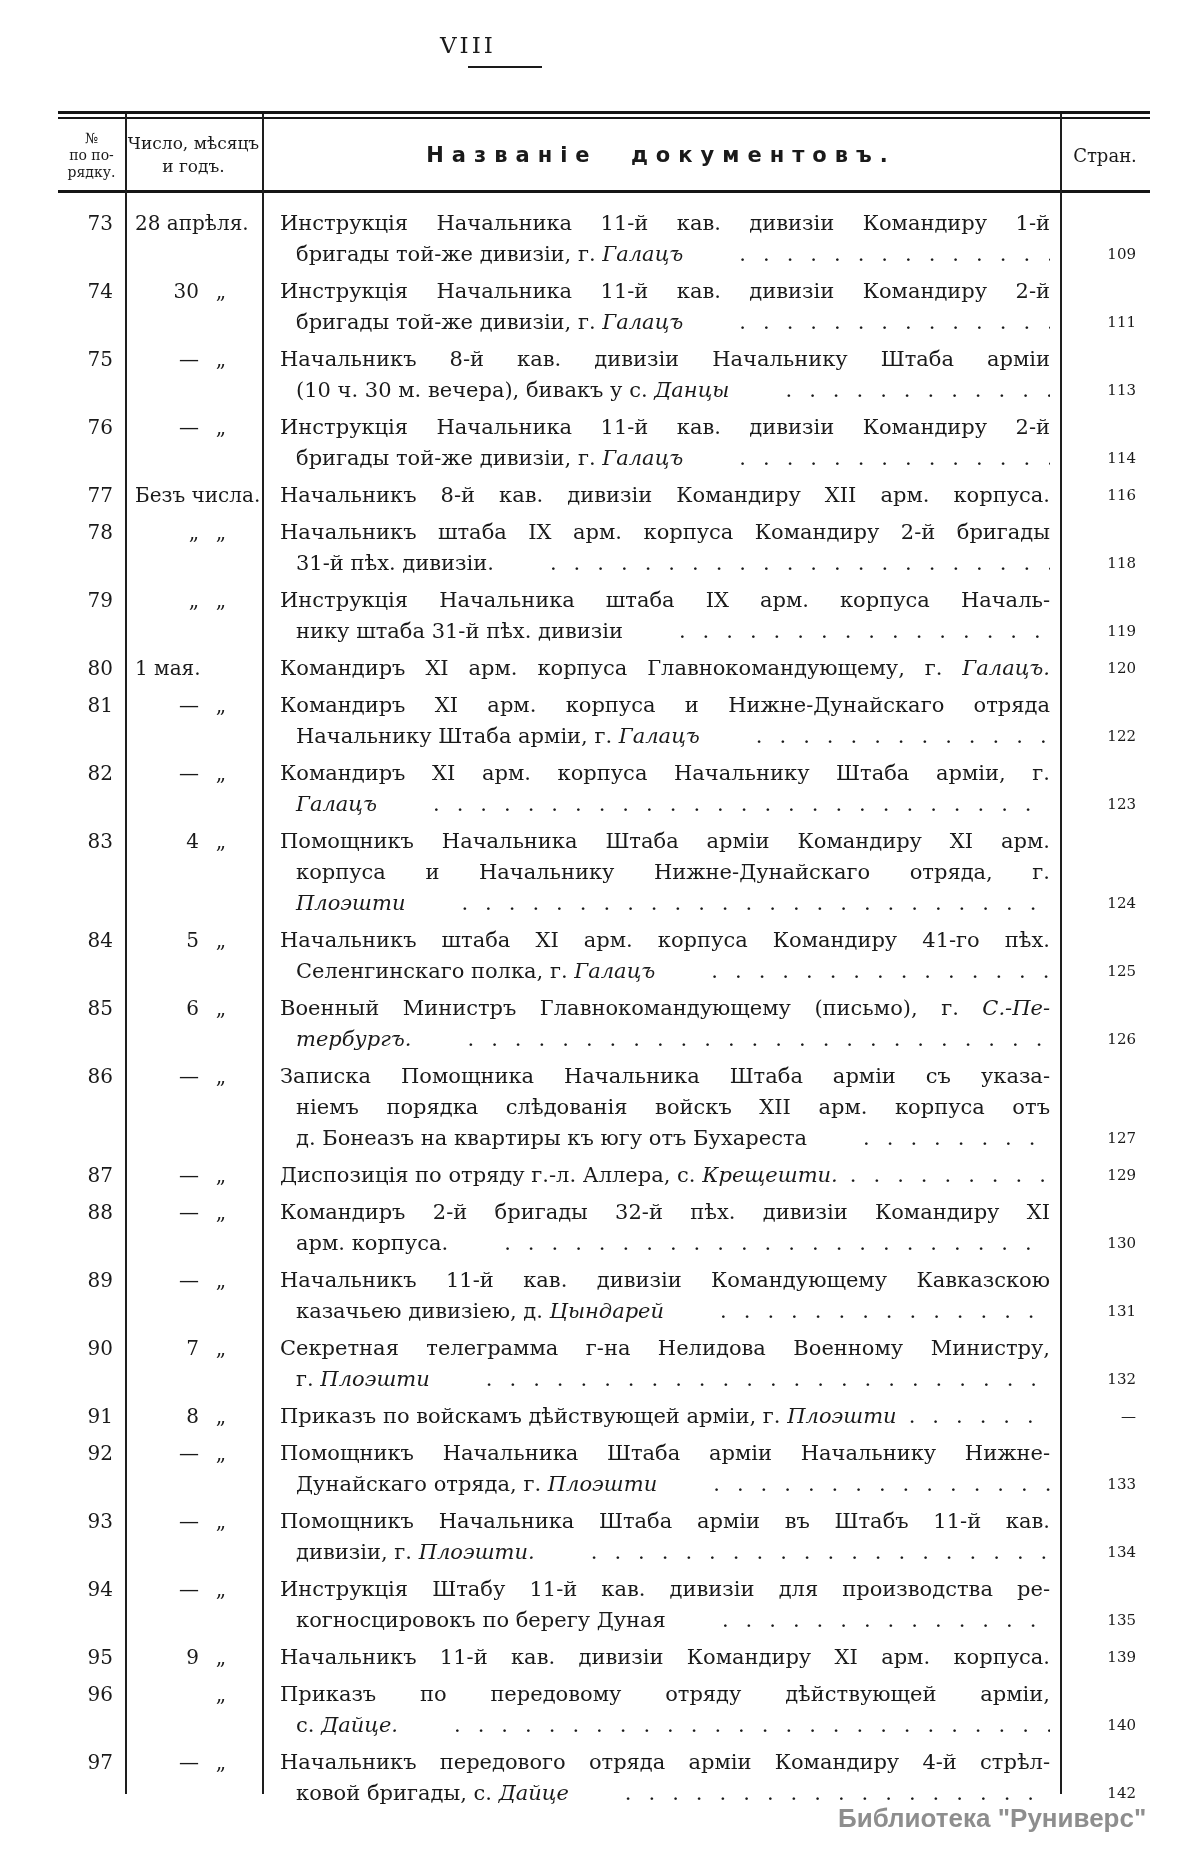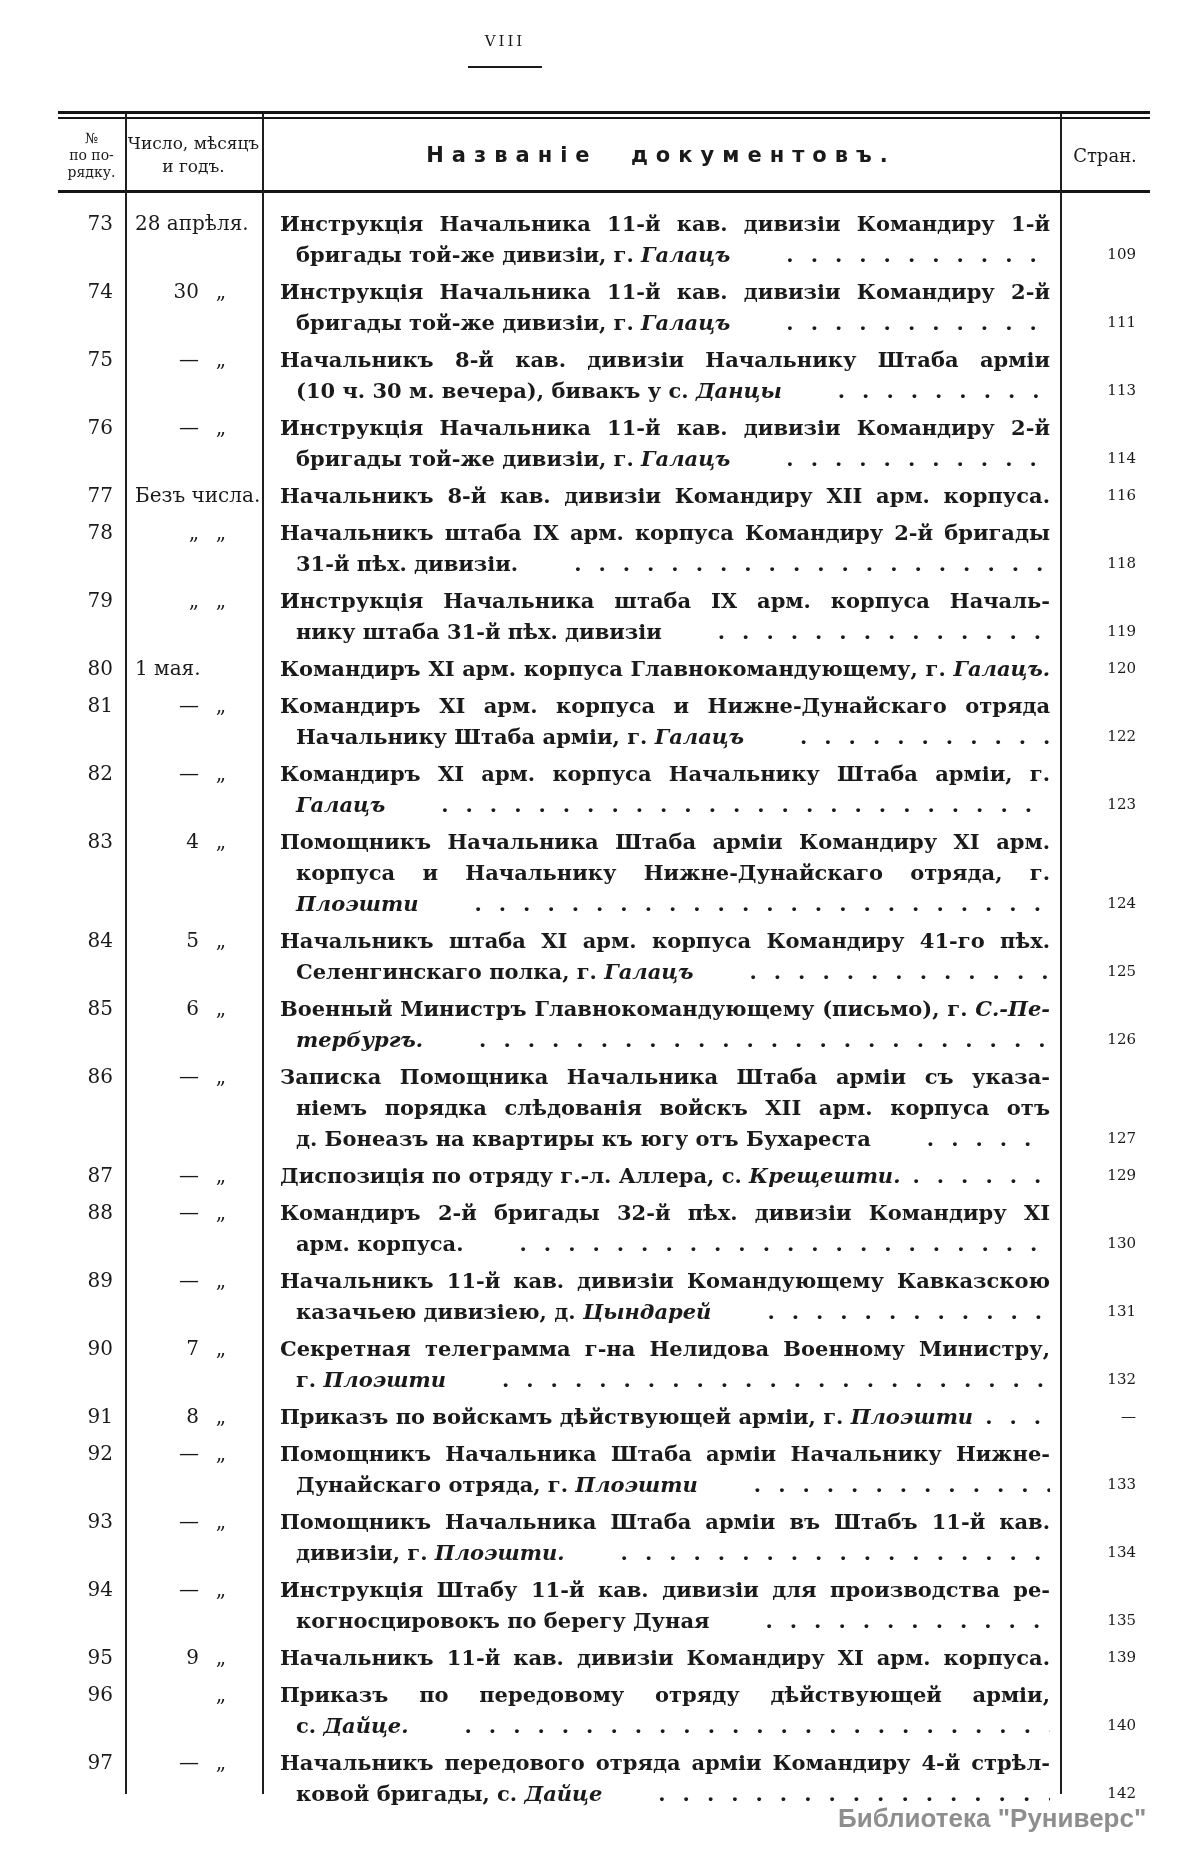--- a/index.html
+++ b/index.html
@@ -1,21 +1,21 @@
 <!DOCTYPE html>
 <html><head>
 <meta charset="utf-8">
 <style>
   html,body{margin:0;padding:0;background:#ffffff;}
   .page{position:relative;width:1200px;height:1875px;background:#ffffff;
         font-family:"DejaVu Serif",serif;color:#1a1a1a;overflow:hidden;}
 
   
-  .folio{position:absolute;top:32px;left:440px;width:130px;text-align:center;
-         font-size:15px;letter-spacing:3px;}
+  .folio{position:absolute;top:32px;left:440px;width:130px;text-align:left;
+         font-size:23px;letter-spacing:3px;}
   .folio-rule{position:absolute;top:66px;left:468px;width:74px;height:2px;background:#1a1a1a;}
 
   
   .rule{position:absolute;left:58px;width:1092px;background:#151515;}
   .r1{top:111px;height:3px;}
   .r2{top:117px;height:2px;}
   .r3{top:190px;height:3px;}
 
   
   .vline{position:absolute;top:114px;height:1680px;width:2px;background:#1e1e1e;}
@@ -32,21 +32,21 @@
   .hc-page{font-size:18px;}
 
   
   .tbody{position:absolute;top:208px;left:58px;width:1092px;}
   .row{display:grid;grid-template-columns:67px 137px 798px 90px;margin-bottom:6px;}
   .c1{text-align:right;padding-right:12px;font-size:20px;line-height:31px;align-self:start;}
   .c2{padding-left:10px;font-size:20px;line-height:31px;align-self:start;white-space:nowrap;}
   .d1{display:inline-block;min-width:64px;text-align:right;}
   .d2{display:inline-block;min-width:44px;text-align:center;}
   .c3{font-size:21px;}
-  .tline{height:31px;line-height:31px;padding-left:18px;padding-right:10px;overflow:hidden;font-weight:bold;}
+  .tline{height:31px;line-height:31px;padding-left:18px;padding-right:10px;overflow:hidden;}
   .tline.cont{padding-left:34px;gap:44px;}
   .tline.just{text-align:justify;text-align-last:justify;}
   .tline.flexl{display:flex;align-items:baseline;}
   .segs{white-space:pre;}
   .leader{flex:1 1 auto;overflow:hidden;white-space:nowrap;letter-spacing:17px;
           margin-left:12px;}
   .c4{text-align:right;padding-right:14px;font-size:15px;line-height:31px;align-self:end;}
   .it{font-style:italic;}
 
   .watermark{position:absolute;top:1803px;left:838px;

